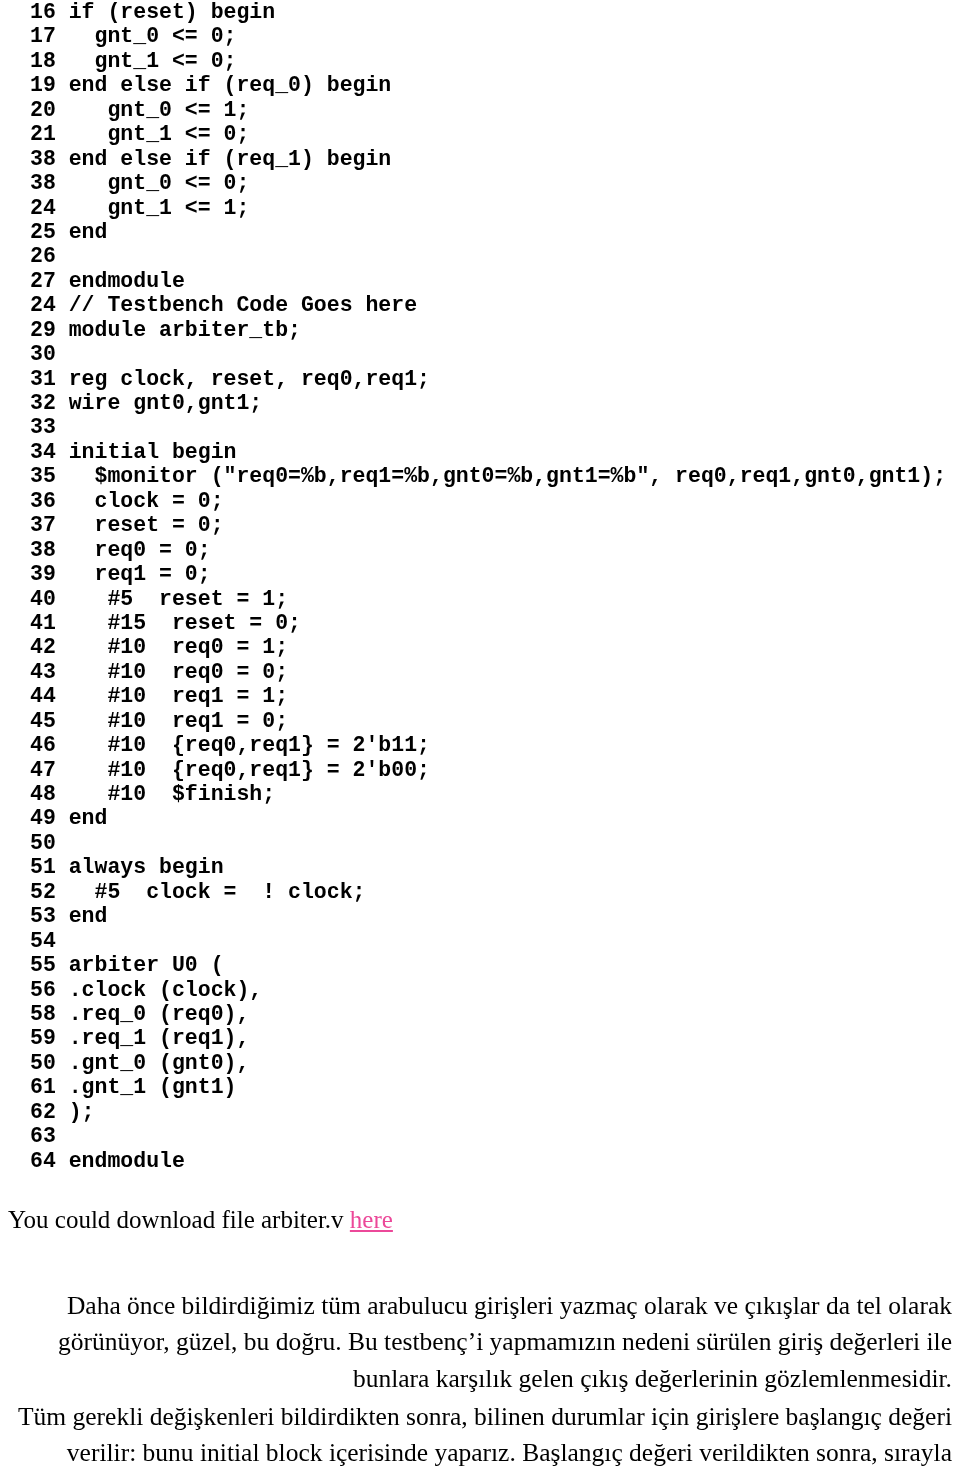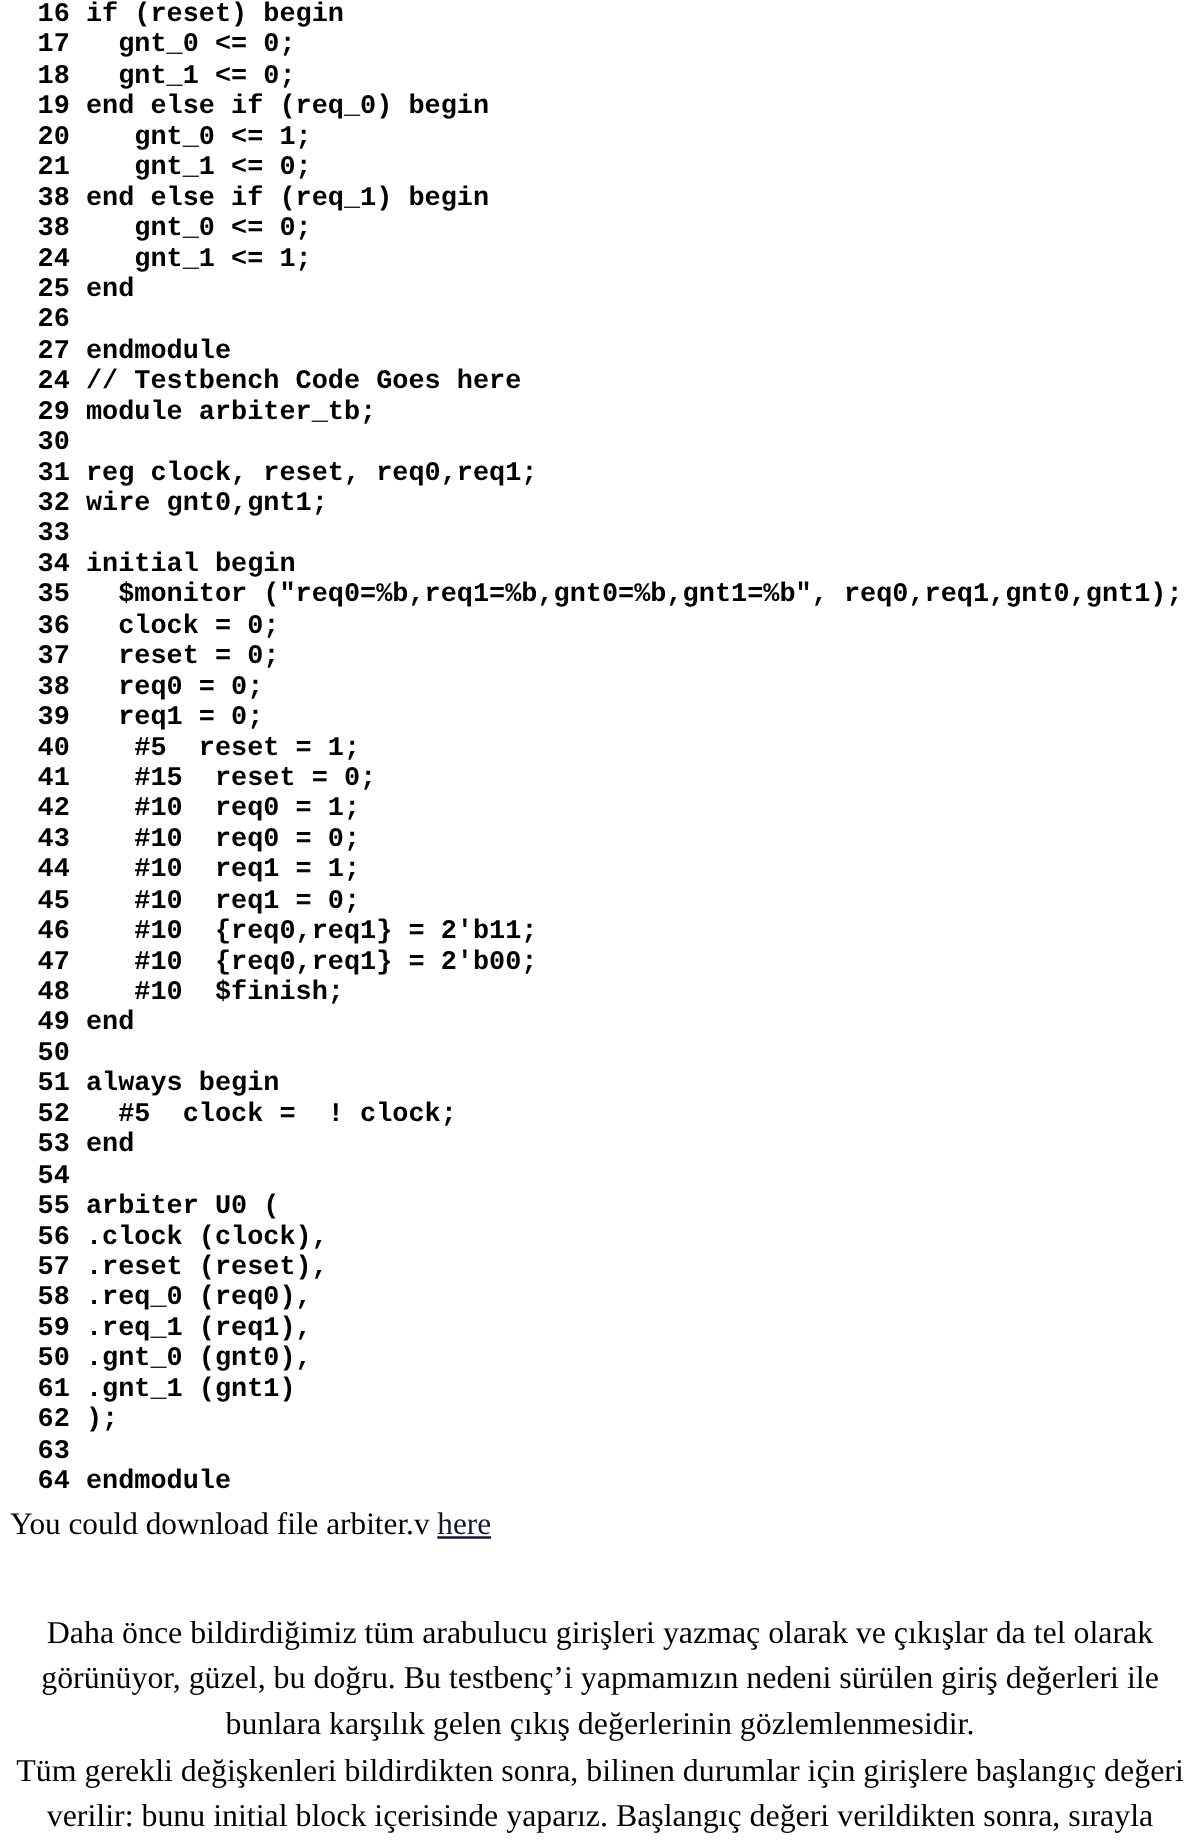--- a/index.html
+++ b/index.html
@@ -46,33 +46,33 @@
     position: absolute;
     left: 8px;
     top: 1205px;
     font-family: "Liberation Serif", "DejaVu Serif", serif;
     font-size: 25px;
     line-height: 30px;
     white-space: pre;
     color: #000000;
   }
   #download-line .link {
-    color: #0f172a;
+    color: #ec4899;
   }
 
   
   .prose {
     position: absolute;
     left: 8px;
     width: 944px;
     font-family: "Liberation Serif", "DejaVu Serif", serif;
     font-size: 25.5px;
     line-height: 36.5px;
     color: #000000;
-    text-align: center;
+    text-align: right;
   }
   #paragraph-1 { top: 1262px; }
   #paragraph-2 { top: 1373px; }
 </style>
 </head>
 <body>
 
 <div id="code-block">
     <div class="code-line"><span class="ln">16</span> <span class="src">if (reset) begin</span></div>
     <div class="code-line"><span class="ln">17</span> <span class="src">  gnt_0 &lt;= 0;</span></div>
@@ -108,21 +108,20 @@
     <div class="code-line"><span class="ln">47</span> <span class="src">   #10  {req0,req1} = 2'b00;</span></div>
     <div class="code-line"><span class="ln">48</span> <span class="src">   #10  $finish;</span></div>
     <div class="code-line"><span class="ln">49</span> <span class="src">end</span></div>
     <div class="code-line"><span class="ln">50</span> <span class="src"></span></div>
     <div class="code-line"><span class="ln">51</span> <span class="src">always begin</span></div>
     <div class="code-line"><span class="ln">52</span> <span class="src">  #5  clock =  ! clock;</span></div>
     <div class="code-line"><span class="ln">53</span> <span class="src">end</span></div>
     <div class="code-line"><span class="ln">54</span> <span class="src"></span></div>
     <div class="code-line"><span class="ln">55</span> <span class="src">arbiter U0 (</span></div>
     <div class="code-line"><span class="ln">56</span> <span class="src">.clock (clock),</span></div>
-    <div class="code-line"><span class="ln">57</span> <span class="src">.reset (reset),</span></div>
     <div class="code-line"><span class="ln">58</span> <span class="src">.req_0 (req0),</span></div>
     <div class="code-line"><span class="ln">59</span> <span class="src">.req_1 (req1),</span></div>
     <div class="code-line"><span class="ln">50</span> <span class="src">.gnt_0 (gnt0),</span></div>
     <div class="code-line"><span class="ln">61</span> <span class="src">.gnt_1 (gnt1)</span></div>
     <div class="code-line"><span class="ln">62</span> <span class="src">);</span></div>
     <div class="code-line"><span class="ln">63</span> <span class="src"></span></div>
     <div class="code-line"><span class="ln">64</span> <span class="src">endmodule</span></div>
   </div>
 
 <div id="download-line"><span>You could download file arbiter.v </span><a class="link" href="#">here</a></div>

